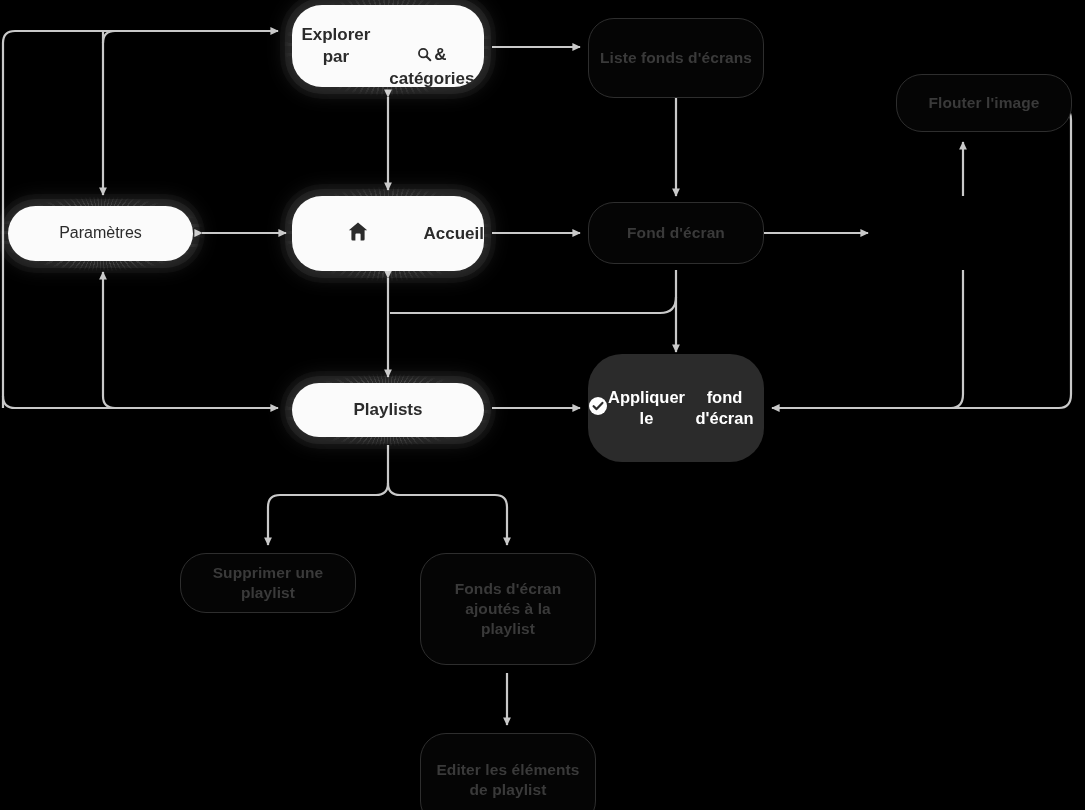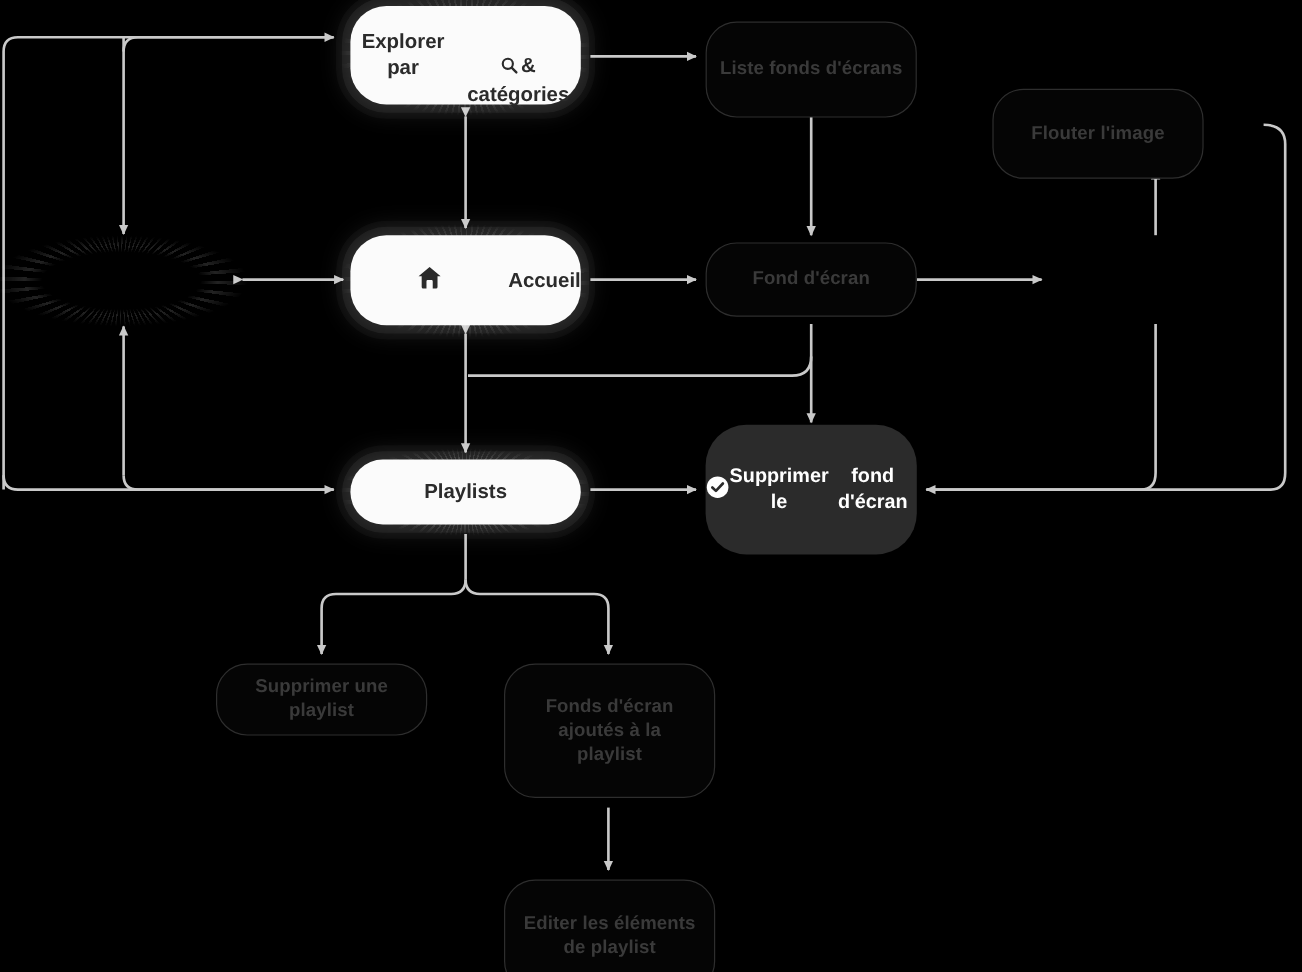--- a/index.html
+++ b/index.html
@@ -130,24 +130,27 @@
           <line x1="10.2" y1="10.2" x2="14.2" y2="14.2" stroke="#2b2b2b" stroke-width="2.1" stroke-linecap="round"></line>
         </svg>
       </span><span>&amp; catégories</span>
     </span>
   </div>
 
   <div class="node dark" style="left:588px;top:18px;width:176px;height:80px;">
     <span class="lbl">Liste fonds d'écrans</span>
   </div>
 
-  <div class="node dark" style="left:827px;top:74px;width:176px;height:75px;">
+  <div class="node dark" style="left:896px;top:74px;width:176px;height:58px;">
     <span class="lbl">Flouter l'image</span>
   </div>
 
+  <div class="node white" style="left:8px;top:206px;width:185px;height:55px;">
+    <span class="lbl">Paramètres</span>
+  </div>
 
   <div class="node white bold" style="left:292px;top:196px;width:192px;height:75px;">
     <span class="ico">
       <svg width="22" height="20" viewBox="0 0 22 20">
         <path d="M11 1.6 L20.2 9.2 L20.2 9.2 L17.6 9.2 L17.6 18.2
                  a1.3 1.3 0 0 1 -1.3 1.3 L13.6 19.5 L13.6 13.4
                  a1 1 0 0 0 -1 -1 L9.4 12.4 a1 1 0 0 0 -1 1 L8.4 19.5
                  L5.7 19.5 a1.3 1.3 0 0 1 -1.3 -1.3 L4.4 9.2 L1.8 9.2 Z" fill="#2b2b2b"></path>
       </svg>
     </span>
@@ -163,21 +166,21 @@
     <span class="lbl">Playlists</span>
   </div>
 
   <div class="node primary" style="left:588px;top:354px;width:176px;height:108px;">
     <span class="ico">
       <svg width="20" height="20" viewBox="0 0 20 20">
         <circle cx="10" cy="10" r="9" fill="#ffffff"></circle>
         <path d="M5.6 10.2 L8.6 13.1 L14.4 6.9" fill="none" stroke="#2b2b2b" stroke-width="2.2" stroke-linecap="round" stroke-linejoin="round"></path>
       </svg>
     </span>
-    <span class="lbl">Supprimer le</span>
+    <span class="lbl">Appliquer le</span>
     <span class="lbl">fond d'écran</span>
   </div>
 
   <div class="node dark" style="left:180px;top:553px;width:176px;height:60px;">
     <span class="lbl">Supprimer une
 playlist</span>
   </div>
 
   <div class="node dark" style="left:420px;top:553px;width:176px;height:112px;">
     <span class="lbl">Fonds d'écran

